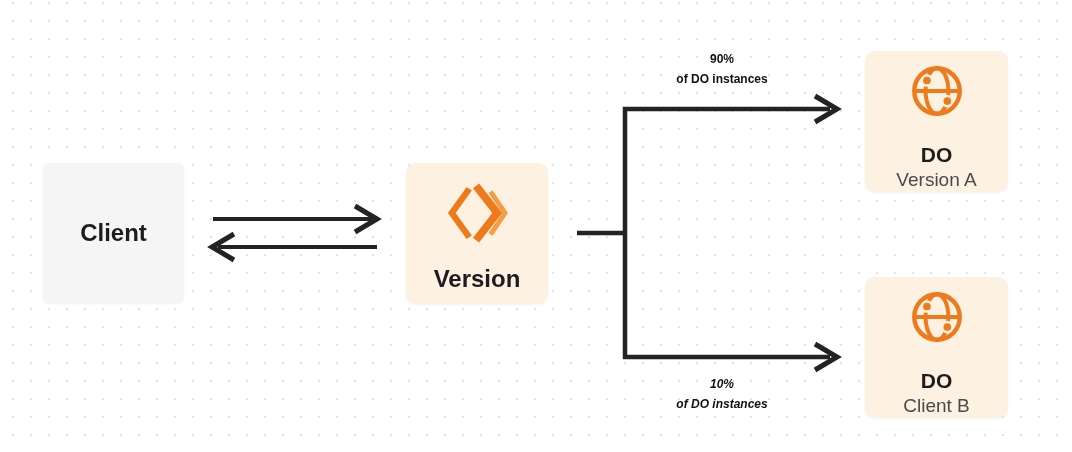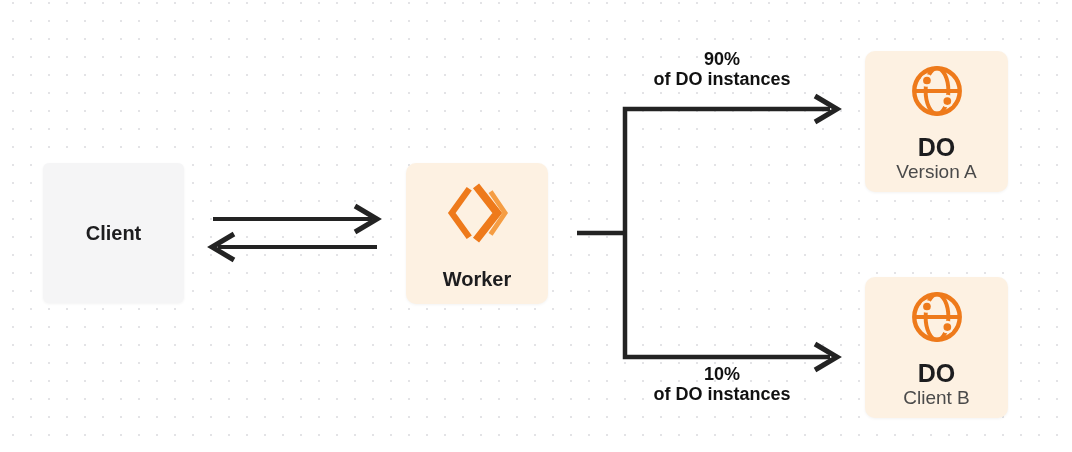--- a/index.html
+++ b/index.html
@@ -36,34 +36,34 @@
     left:406px;top:163px;width:142px;height:141px;border-radius:10px;
     background:var(--cream);padding-top:19px;
   }
   .node-do-a{left:865px;top:51px;}
   .node-do-b{left:865px;top:277px;}
   .node-do{
     width:143px;height:141px;border-radius:10px;
     background:var(--cream);padding-top:12px;
   }
   .node-title{
-    font-weight:bold;font-size:20px;color:var(--text-dark);line-height:24px;
+    font-weight:bold;font-size:24px;color:var(--text-dark);line-height:24px;
   }
   .node-worker .node-title{margin-top:23px;}
-  .node-do .node-title{margin-top:16px;font-size:25px;}
+  .node-do .node-title{margin-top:24px;font-size:21px;}
   .node-subtitle{
     font-size:19px;color:var(--subtitle-gray);line-height:23px;margin-top:1px;
   }
   .icon-wrap{display:block;line-height:0;}
   .edge-label{
     position:absolute;z-index:2;width:210px;text-align:center;
-    font-size:18px;font-weight:bold;color:#111111;line-height:20px;
+    font-size:12px;font-weight:bold;color:#111111;line-height:20px;
   }
   .edge-label-top{left:617px;top:49px;}
-  .edge-label-bottom{left:617px;top:364px;}
+  .edge-label-bottom{left:617px;top:374px;font-style:italic;}
 </style>
 </head>
 <body>
 
 <div class="canvas">
 
   <svg class="edges" width="1072" height="452" viewBox="0 0 1072 452" aria-hidden="true">
     <g stroke="var(--arrow)" fill="none" stroke-linecap="butt" stroke-linejoin="miter">
       <path d="M213 219 H372" stroke-width="4"></path>
       <path d="M355 206 L377 219 L355 232" stroke-width="5"></path>
@@ -81,21 +81,21 @@
   </div>
 
   <div class="node node-worker">
     <span class="icon-wrap">
       <svg width="62" height="62" viewBox="0 0 64 64" fill="none">
         <polyline points="24,7 6,32 24,57" stroke="var(--accent)" stroke-width="6.5"></polyline>
         <polyline points="31,4 53,32 31,60" stroke="var(--accent)" stroke-width="8"></polyline>
         <polyline points="46,10 61,32 46,54" stroke="var(--accent-light)" stroke-width="5"></polyline>
       </svg>
     </span>
-    <div class="node-title">Worker</div>
+    <div class="node-title">Version</div>
   </div>
 
   <div class="node node-do node-do-a">
     <span class="icon-wrap">
       <svg width="56" height="56" viewBox="0 0 64 64" fill="none">
         <circle cx="32" cy="32" r="26" stroke="var(--accent)" stroke-width="5"></circle>
         <line x1="7" y1="32" x2="57" y2="32" stroke="var(--accent)" stroke-width="4.5"></line>
         <ellipse cx="32" cy="32" rx="13" ry="26" stroke="var(--accent)" stroke-width="4.5"></ellipse>
         <circle cx="20.5" cy="20" r="7.2" fill="var(--cream)"></circle>
         <circle cx="20.5" cy="20" r="4.4" fill="var(--accent)"></circle>

